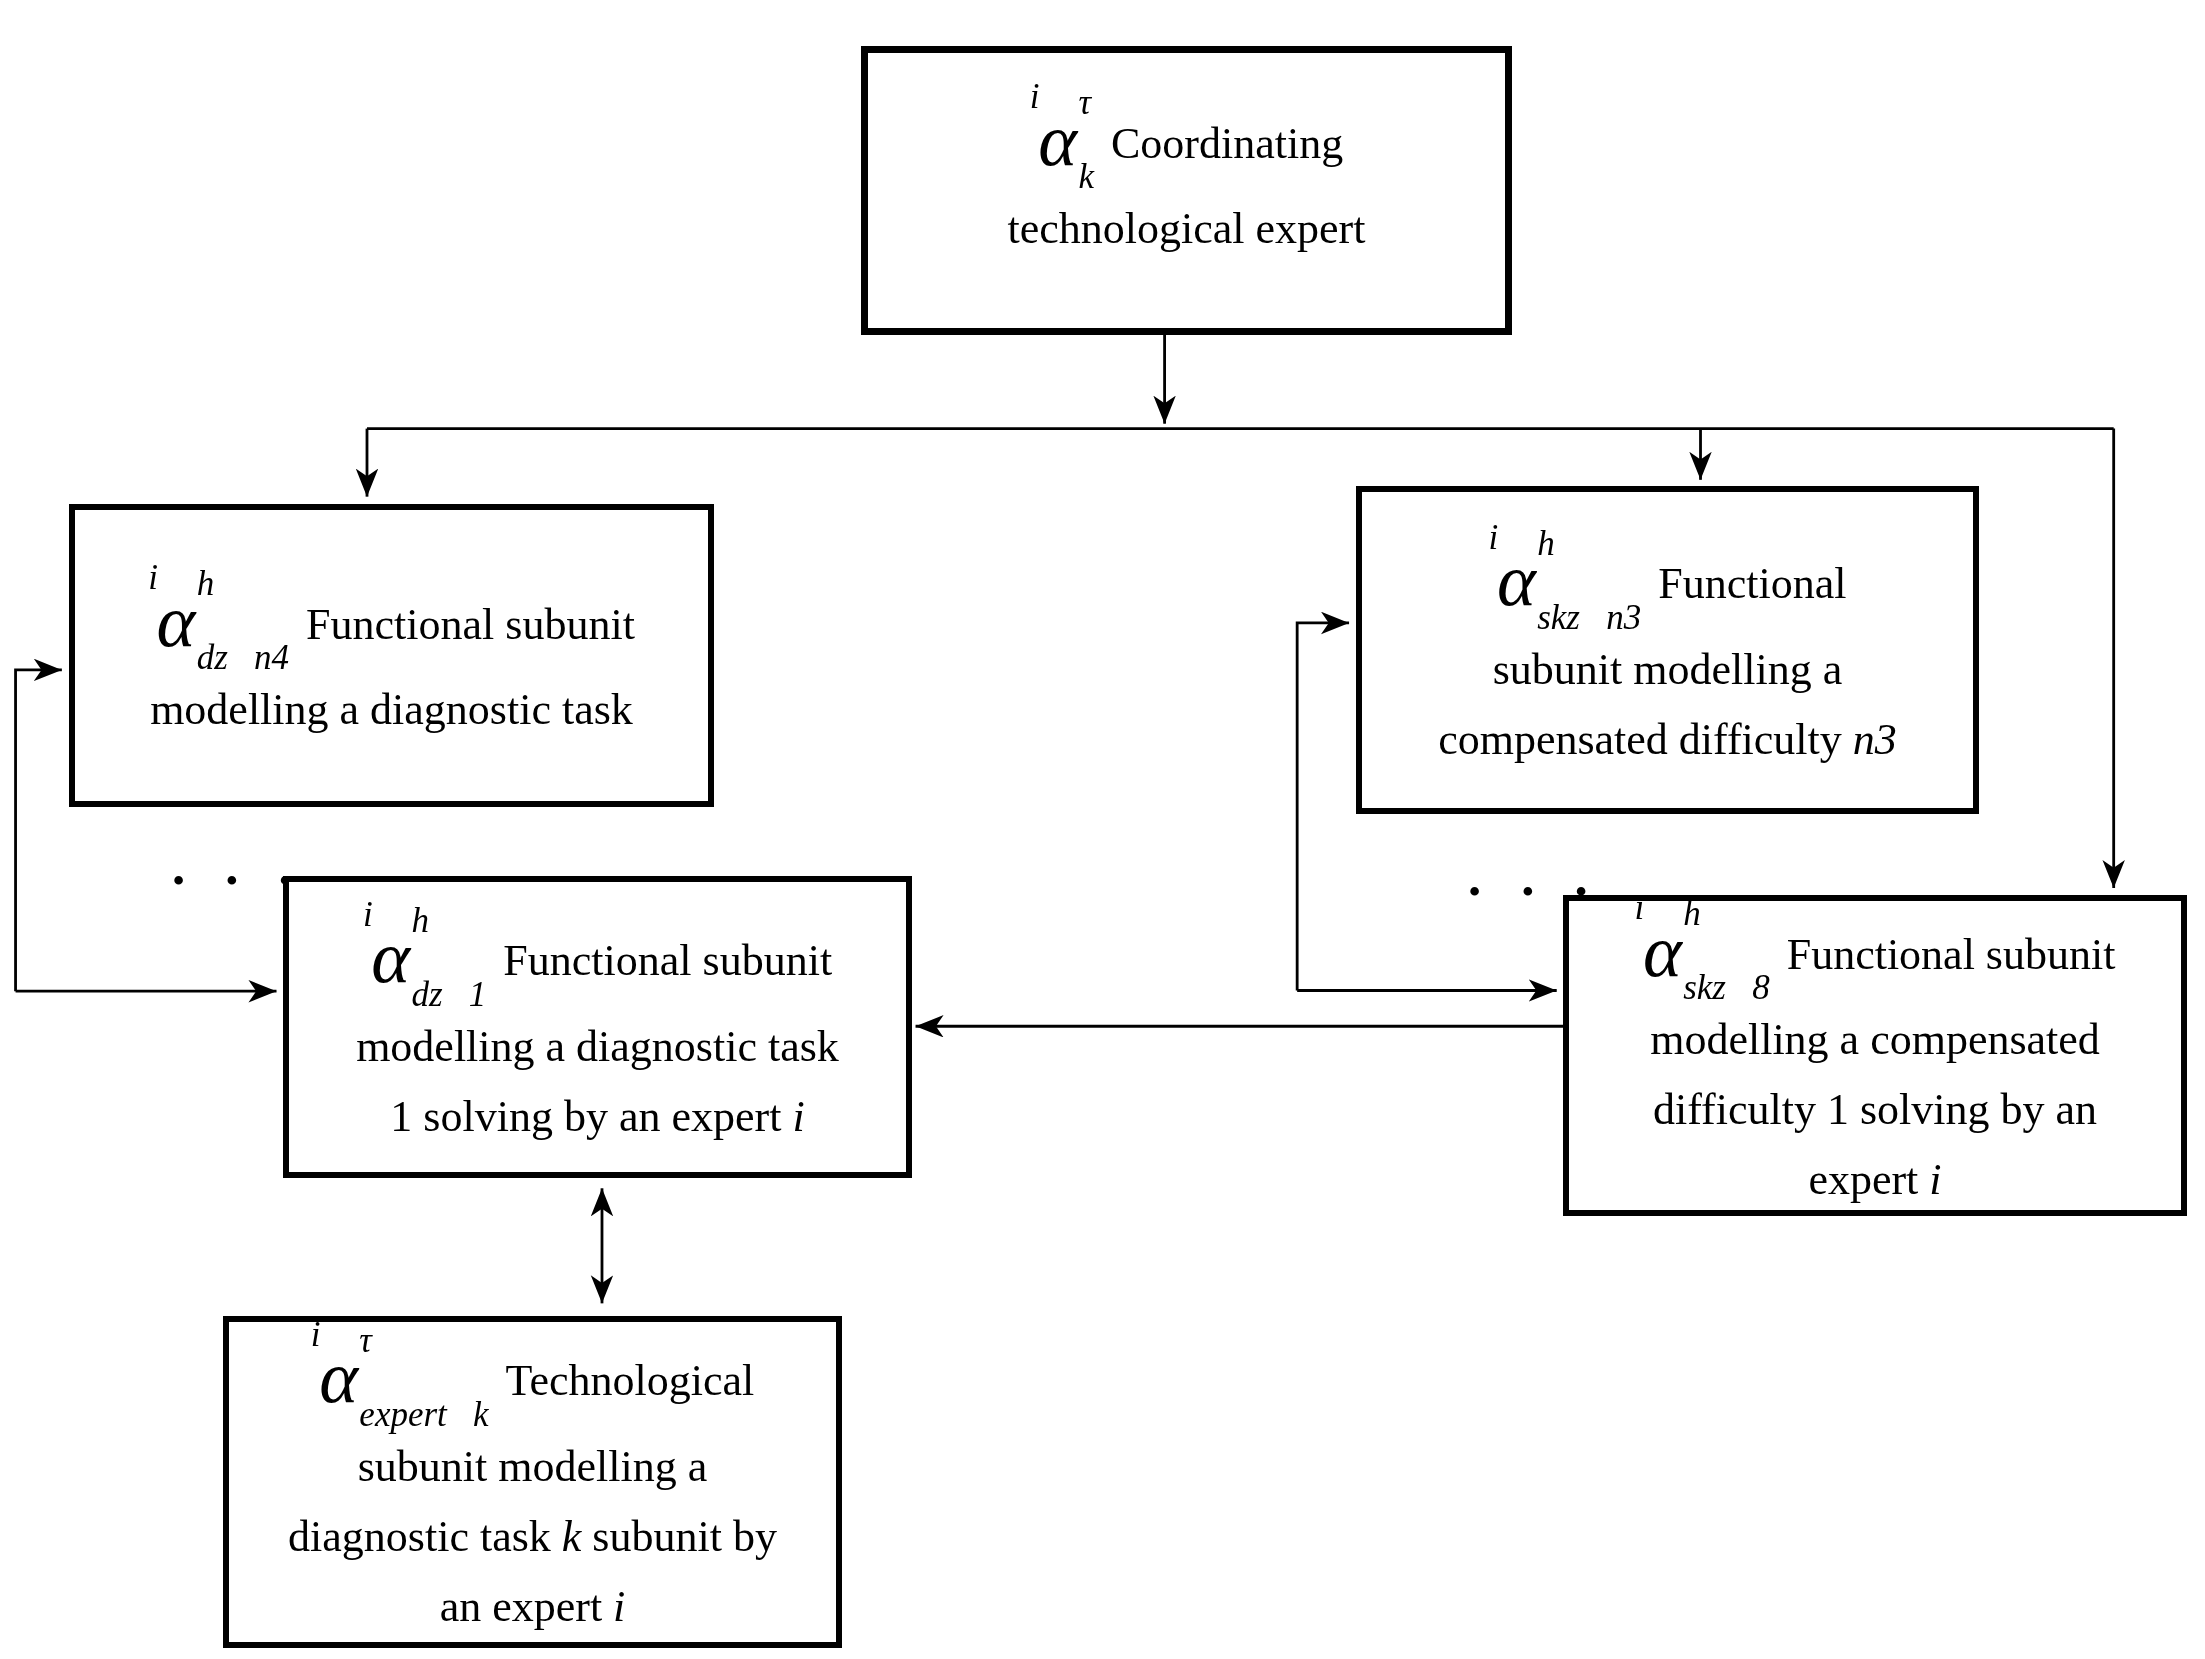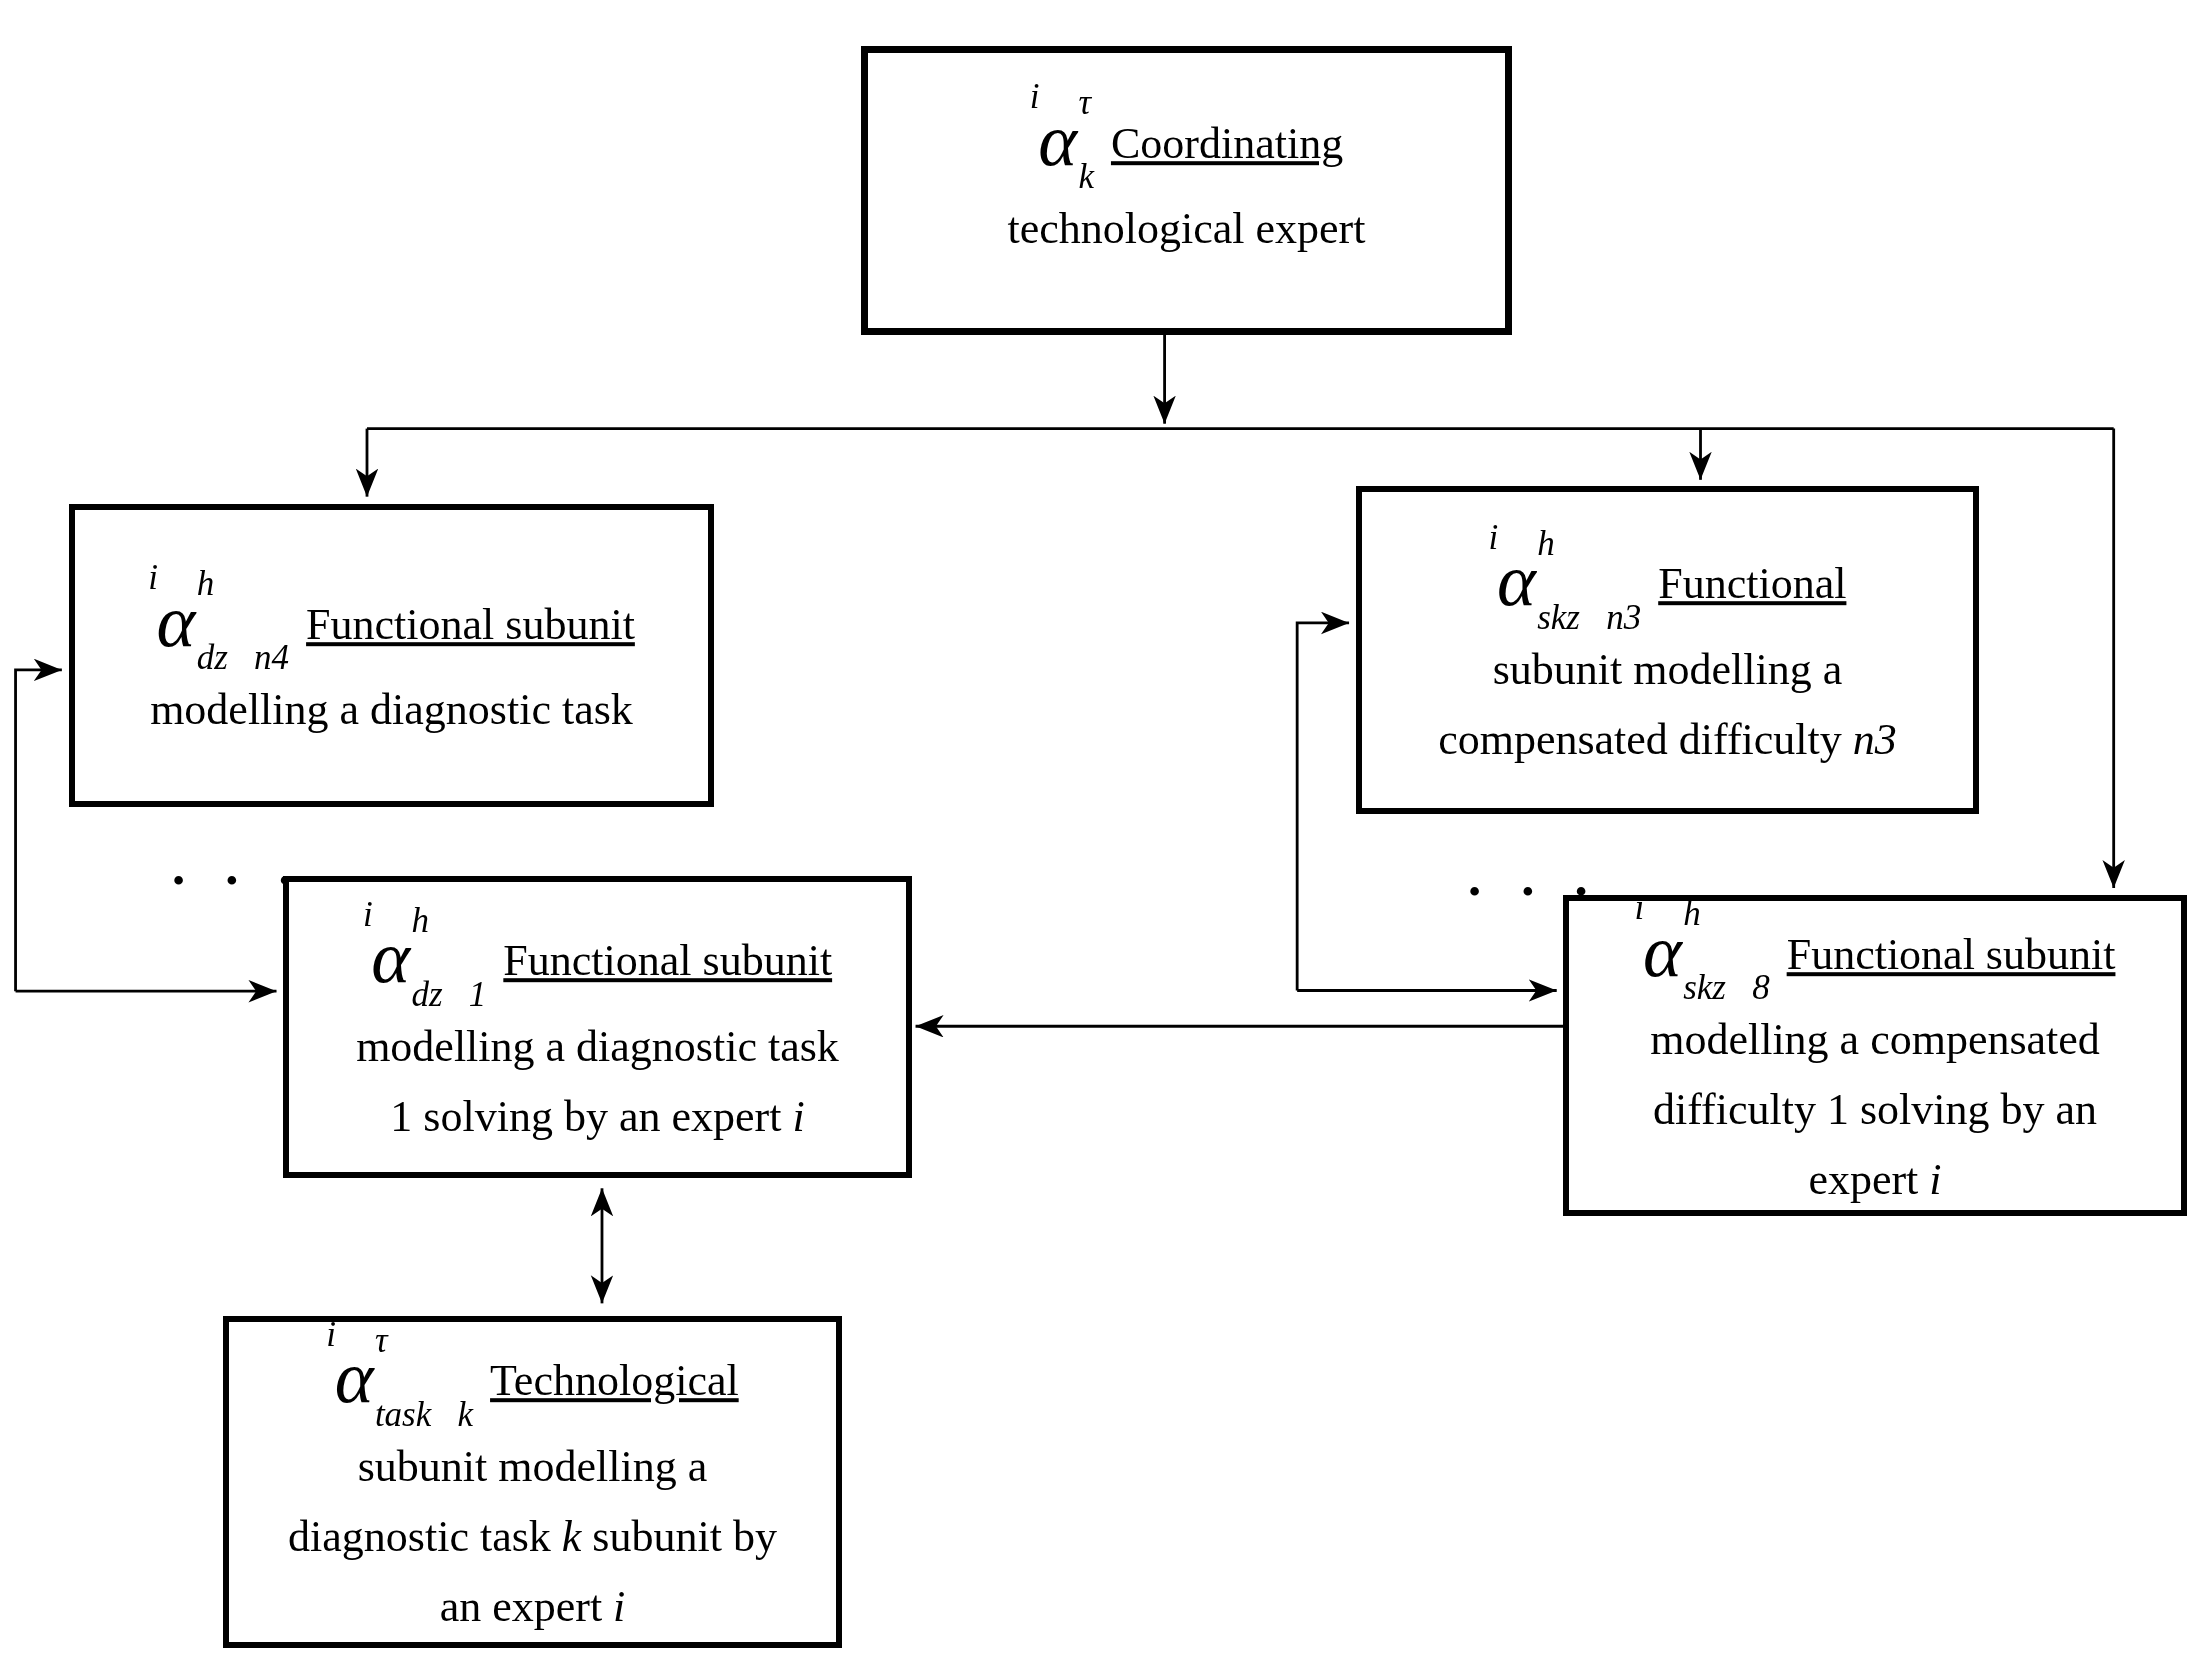--- a/index.html
+++ b/index.html
@@ -5,21 +5,21 @@
 <style>
   html,body{margin:0;padding:0;background:#ffffff;}
   #canvas{position:relative;width:2205px;height:1659px;background:#ffffff;
           font-family:"Liberation Serif","DejaVu Serif",serif;color:#000;overflow:hidden;}
   #wires{position:absolute;left:0;top:0;width:2205px;height:1659px;}
   .box{position:absolute;box-sizing:border-box;border:6.3px solid #000;background:#fff;
        display:flex;flex-direction:column;justify-content:center;align-items:center;
        text-align:center;font-size:44px;line-height:70px;}
   .line{white-space:nowrap;}
   .line1{display:flex;align-items:center;justify-content:center;white-space:nowrap;}
-  .l1rest{transform:translateY(4.2px);text-decoration:underline;}
+  .l1rest{transform:translateY(4.2px);}
   .formula{display:inline-flex;align-items:center;margin-right:17px;}
   .presup{font-style:italic;font-size:35px;line-height:1;align-self:flex-start;
           margin-right:-1.4px;transform:translateY(-5.6px);}
   .alpha{font-style:italic;font-size:74px;line-height:1;}
   .stack{display:inline-flex;flex-direction:column;justify-content:space-between;
          height:109px;font-size:35px;font-style:italic;line-height:1;margin-left:1.4px;text-align:left;}
   .sub{white-space:pre;word-spacing:0.5em;}
   .it{font-style:italic;}
   .ellipsis{position:absolute;font-weight:bold;font-size:32px;letter-spacing:17px;line-height:1;}
   
@@ -135,21 +135,21 @@
     <div class="line"><span>expert </span><span class="it">i</span></div>
   </div>
 
   <div class="box" id="box-texpz-k">
     <div class="line1">
       <span class="formula">
         <span class="presup">i</span>
         <span class="alpha">α</span>
         <span class="stack">
           <span class="sup">τ</span>
-          <span class="sub">task k</span>
+          <span class="sub">expert k</span>
         </span>
       </span>
       <span class="l1rest"><span>Technological</span></span>
     </div>
     <div class="line"><span>subunit modelling a</span></div>
     <div class="line"><span>diagnostic task </span><span class="it">k</span><span> subunit by</span></div>
     <div class="line"><span>an expert </span><span class="it">i</span></div>
   </div>
 
   <div class="ellipsis" id="ellipsis-left">• • •</div>

